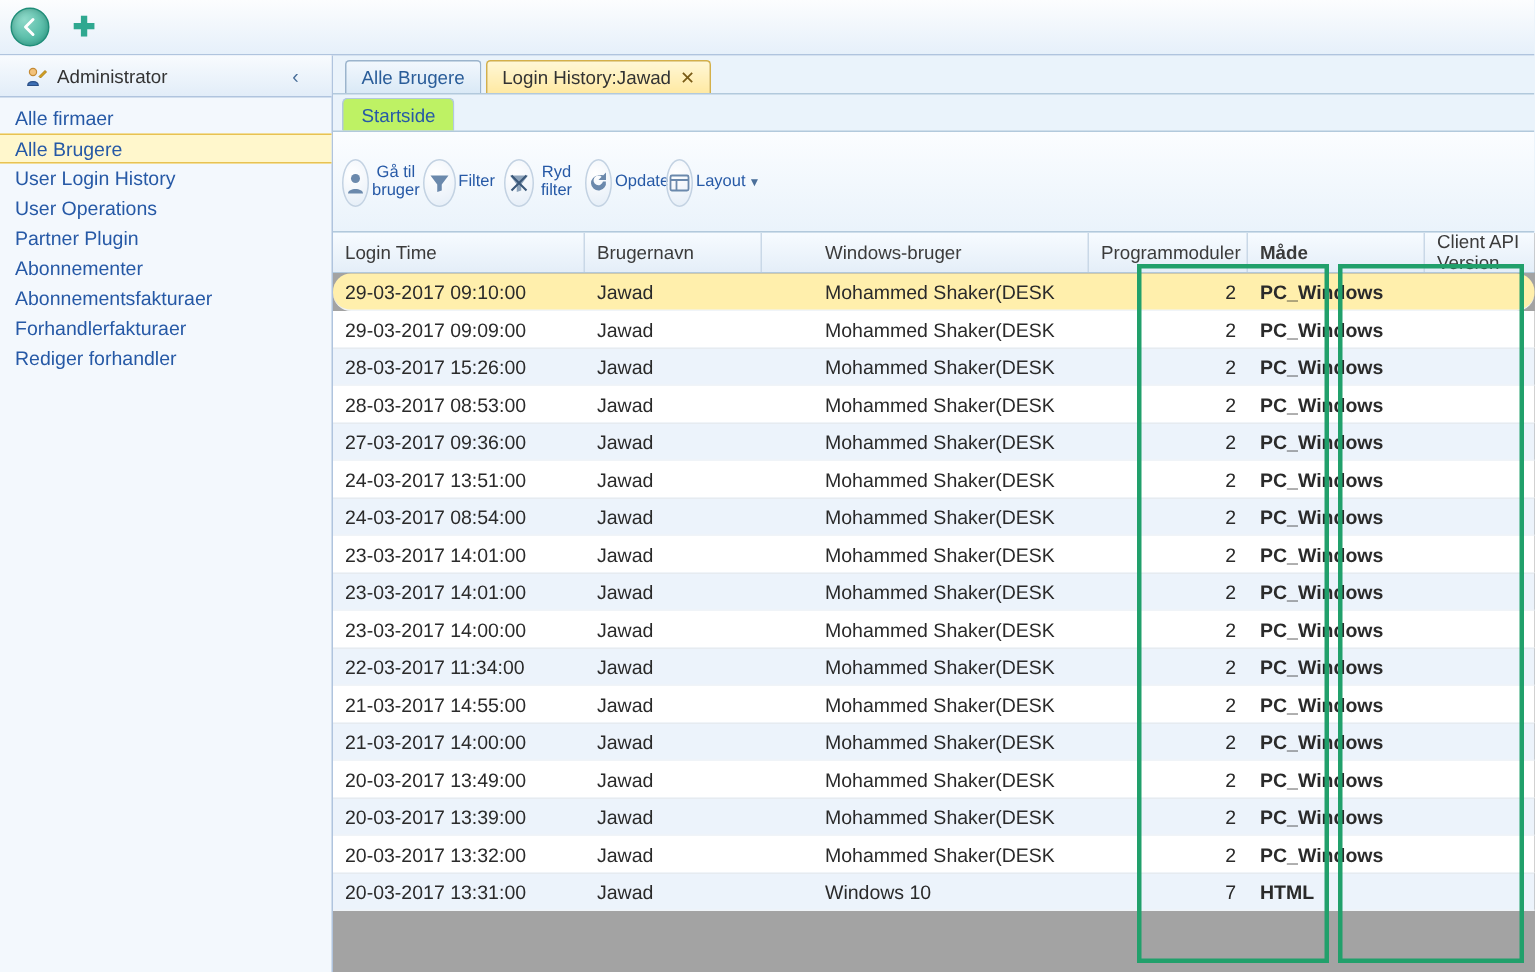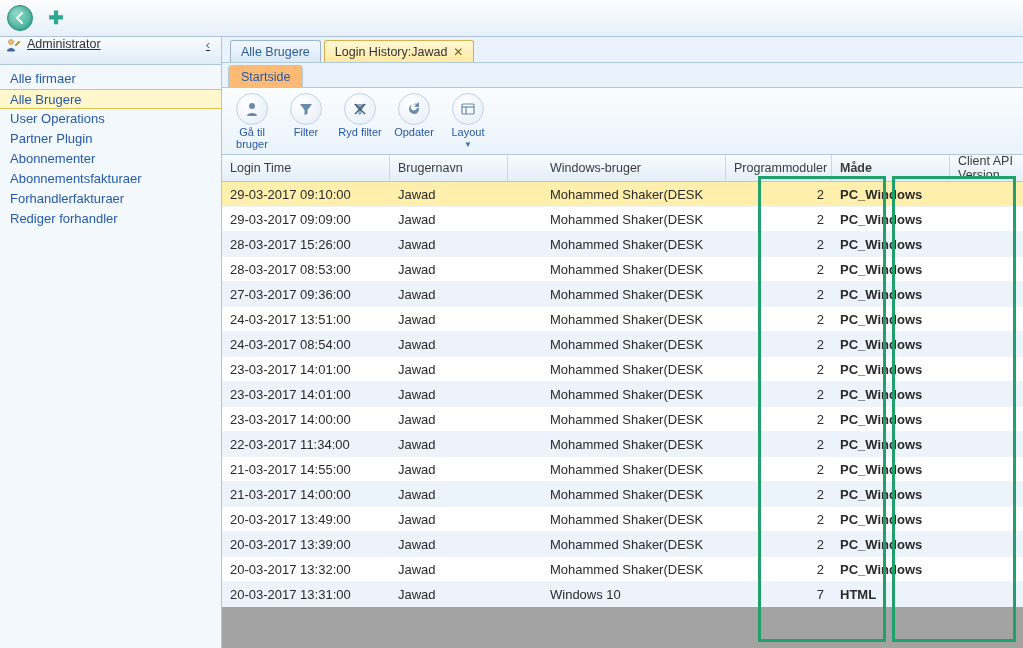--- a/index.html
+++ b/index.html
@@ -9,55 +9,55 @@
     
     .top-toolbar { height: 37px; background: linear-gradient(#fcfdfe, #e6f0fa); border-bottom: 1px solid #b0c4de; display: flex; align-items: center; padding: 0 6px; gap: 8px; }
     .top-btn { width: 28px; height: 28px; display: flex; align-items: center; justify-content: center; border-radius: 3px; cursor: pointer; }
     .back-circle { width: 26px; height: 26px; border-radius: 50%; background: radial-gradient(circle at 35% 30%, #8fd9c9, #2fa890); display:flex; align-items:center; justify-content:center; box-shadow: inset 0 0 4px rgba(0,0,0,.2); border: 1px solid #1f8d78; }
     .back-circle svg { display:block; }
     .plus-icon { color: #2fa890; font-size: 18px; font-weight: bold; line-height: 1; }
 
     
     .main { display: flex; height: calc(648px - 37px); }
     .sidebar { width: 222px; flex: 0 0 222px; background: #f3f8fd; border-right: 1px solid #b0c4de; display:flex; flex-direction:column; }
-    .sidebar-header { height: 28px; background: linear-gradient(#f8fbfe, #e2edf8); border-bottom: 1px solid #b0c4de; display:flex; gap:6px; padding: 0 5px; position: relative; text-decoration: underline; }
+    .sidebar-header { height: 28px; background: linear-gradient(#f8fbfe, #e2edf8); border-bottom: 1px solid #b0c4de; display:flex; align-items:center; gap:6px; padding: 0 16px; position: relative; }
     .sidebar-header .kicon { width:16px; height:16px; display:inline-flex; align-items:center; justify-content:center; }
     .sidebar-header .title { flex: 1; font-size: 12.5px; }
     .sidebar-collapse { width: 16px; text-align: center; color: #4a6f9a; cursor: pointer; }
     .sidebar-items { padding: 4px 0; }
     .sidebar-item { height: 20px; line-height: 20px; padding: 0 10px; font-size: 13px; color: #2659a6; cursor: pointer; }
     .sidebar-item.selected { background: #fff7cc; border: 1px solid #e8c252; border-left: none; border-right: none; color: #2659a6; }
 
     
     .content { flex: 1; display:flex; flex-direction: column; overflow:hidden; }
     
     .content-tabs { height: 26px; padding: 4px 8px 0 8px; border-bottom: 1px solid #b2c9dc; display:flex; align-items:flex-end; gap:3px; background: #eaf3fb; }
     .ctab { height: 22px; display:flex; align-items:center; padding: 0 10px; border: 1px solid #9bb4cc; border-bottom: none; border-radius: 3px 3px 0 0; background: linear-gradient(#f2f8fd, #dae9f6); font-size: 12.5px; color: #2a5d99; cursor:pointer; gap:6px;}
     .ctab.active { background: linear-gradient(#fff7d6, #ffe9a3); border-color: #d4b04a; color: #333; }
     .ctab-close { font-size: 12px; color: #7a5c17; line-height:1; }
 
     
     .ribbon-tabrow { height: 24px; display:flex; align-items:flex-end; padding: 4px 6px 0 6px; gap: 4px; }
-    .rtab { height: 22px; padding: 0 12px; display:flex; align-items:center; border:1px solid #b2c9dc; border-bottom:none; border-radius: 4px 4px 0 0; background: #fdba74; font-size:12.5px; color:#2659a6; cursor:pointer; }
+    .rtab { height: 22px; padding: 0 12px; display:flex; align-items:center; border:1px solid #b2c9dc; border-bottom:none; border-radius: 4px 4px 0 0; background: #bef264; font-size:12.5px; color:#2659a6; cursor:pointer; }
     .ribbon { height: 68px; background: linear-gradient(#fbfdff, #eaf3fb); border-top: 1px solid #b2c9dc; border-bottom: 1px solid #b2c9dc; display:flex; align-items:center; gap: 6px; padding: 2px 6px; }
-    .ribbon-btn { width: 48px; height: 60px; display:flex; flex-direction:column; align-items:center; justify-content:flex-start; gap:2px; padding-top:2px; cursor:pointer; border-radius:3px; }
+    .ribbon-btn { width: 48px; height: 60px; display:flex; align-items:center; justify-content:flex-start; gap:2px; padding-top:2px; cursor:pointer; border-radius:3px; }
     .ribbon-icon { width: 32px; height: 32px; border-radius: 50%; background: radial-gradient(circle at 35% 30%, #ffffff, #e4edf7); border:1px solid #c3d2e2; display:flex; align-items:center; justify-content:center; color:#4a6f9a; }
     .ribbon-label { font-size: 11px; text-align:center; line-height: 1.05; color: #2659a6; }
     .ribbon-dd { font-size: 8px; line-height:1; color:#4a6f9a; }
 
     
     .grid { flex:1; overflow:auto; background:#a3a3a3; }
     .grid-header { display:flex; background: linear-gradient(#f7fbff, #e4eef8); border-bottom:1px solid #b2c9dc; position:sticky; top:0; z-index:2; }
     .gh-cell { height: 26px; display:flex; align-items:center; padding: 0 8px; font-size: 12.5px; color:#3b3b3b; border-right:1px solid #c9d8e7; position:relative; }
     .gh-cell:last-child { border-right:none; }
 
     .grid-body .row { display:flex; height: 25px; align-items:stretch; border-bottom: 1px solid #f0f4f8; }
     .grid-body .row:nth-child(odd) { background: #ecf3fb; }
     .grid-body .row:nth-child(even) { background: #ffffff; }
-    .grid-body .row.selected { background: #ffefac !important; }
+    .grid-body .row.selected { background: #ffefac !important; border-radius: 12px; }
     .gc { padding: 0 8px; display:flex; align-items:center; font-size: 13px; color:#2a2a2a; overflow:hidden; white-space:nowrap; }
     .gc.num { justify-content:flex-end; }
 
     .col-login { width: 168px; flex: 0 0 168px; }
     .col-user  { width: 118px; flex: 0 0 118px; }
     .col-win   { width: 184px; flex: 0 0 184px; margin-left: 34px; }
     .col-prog  { width: 106px; flex: 0 0 106px; }
     .col-mode  { width: 118px; flex: 0 0 118px; font-weight: bold; }
     .col-api   { width: 100px; flex: 0 0 100px; }
 
@@ -95,20 +95,21 @@
           <path d="M2.5 14 C2.5 10.5 9.5 10.5 9.5 14 Z" fill="#3d6fb4" stroke="#2a4f87" stroke-width="0.8"></path>
           <path d="M10 8 L14 4 L15 5 L11 9 Z" fill="#d4a020" stroke="#a87a10" stroke-width="0.6"></path>
         </svg>
       </span>
       <span class="title">Administrator</span>
       <span class="sidebar-collapse">‹</span>
     </div>
     <div class="sidebar-items" id="sidebar-items">
         <div class="sidebar-item"><span>Alle firmaer</span></div>
         <div class="sidebar-item selected"><span>Alle Brugere</span></div>
+        <div class="sidebar-item"><span>User Login History</span></div>
         <div class="sidebar-item"><span>User Operations</span></div>
         <div class="sidebar-item"><span>Partner Plugin</span></div>
         <div class="sidebar-item"><span>Abonnementer</span></div>
         <div class="sidebar-item"><span>Abonnementsfakturaer</span></div>
         <div class="sidebar-item"><span>Forhandlerfakturaer</span></div>
         <div class="sidebar-item"><span>Rediger forhandler</span></div>
       </div>
   </div>
 
   <div class="content">

